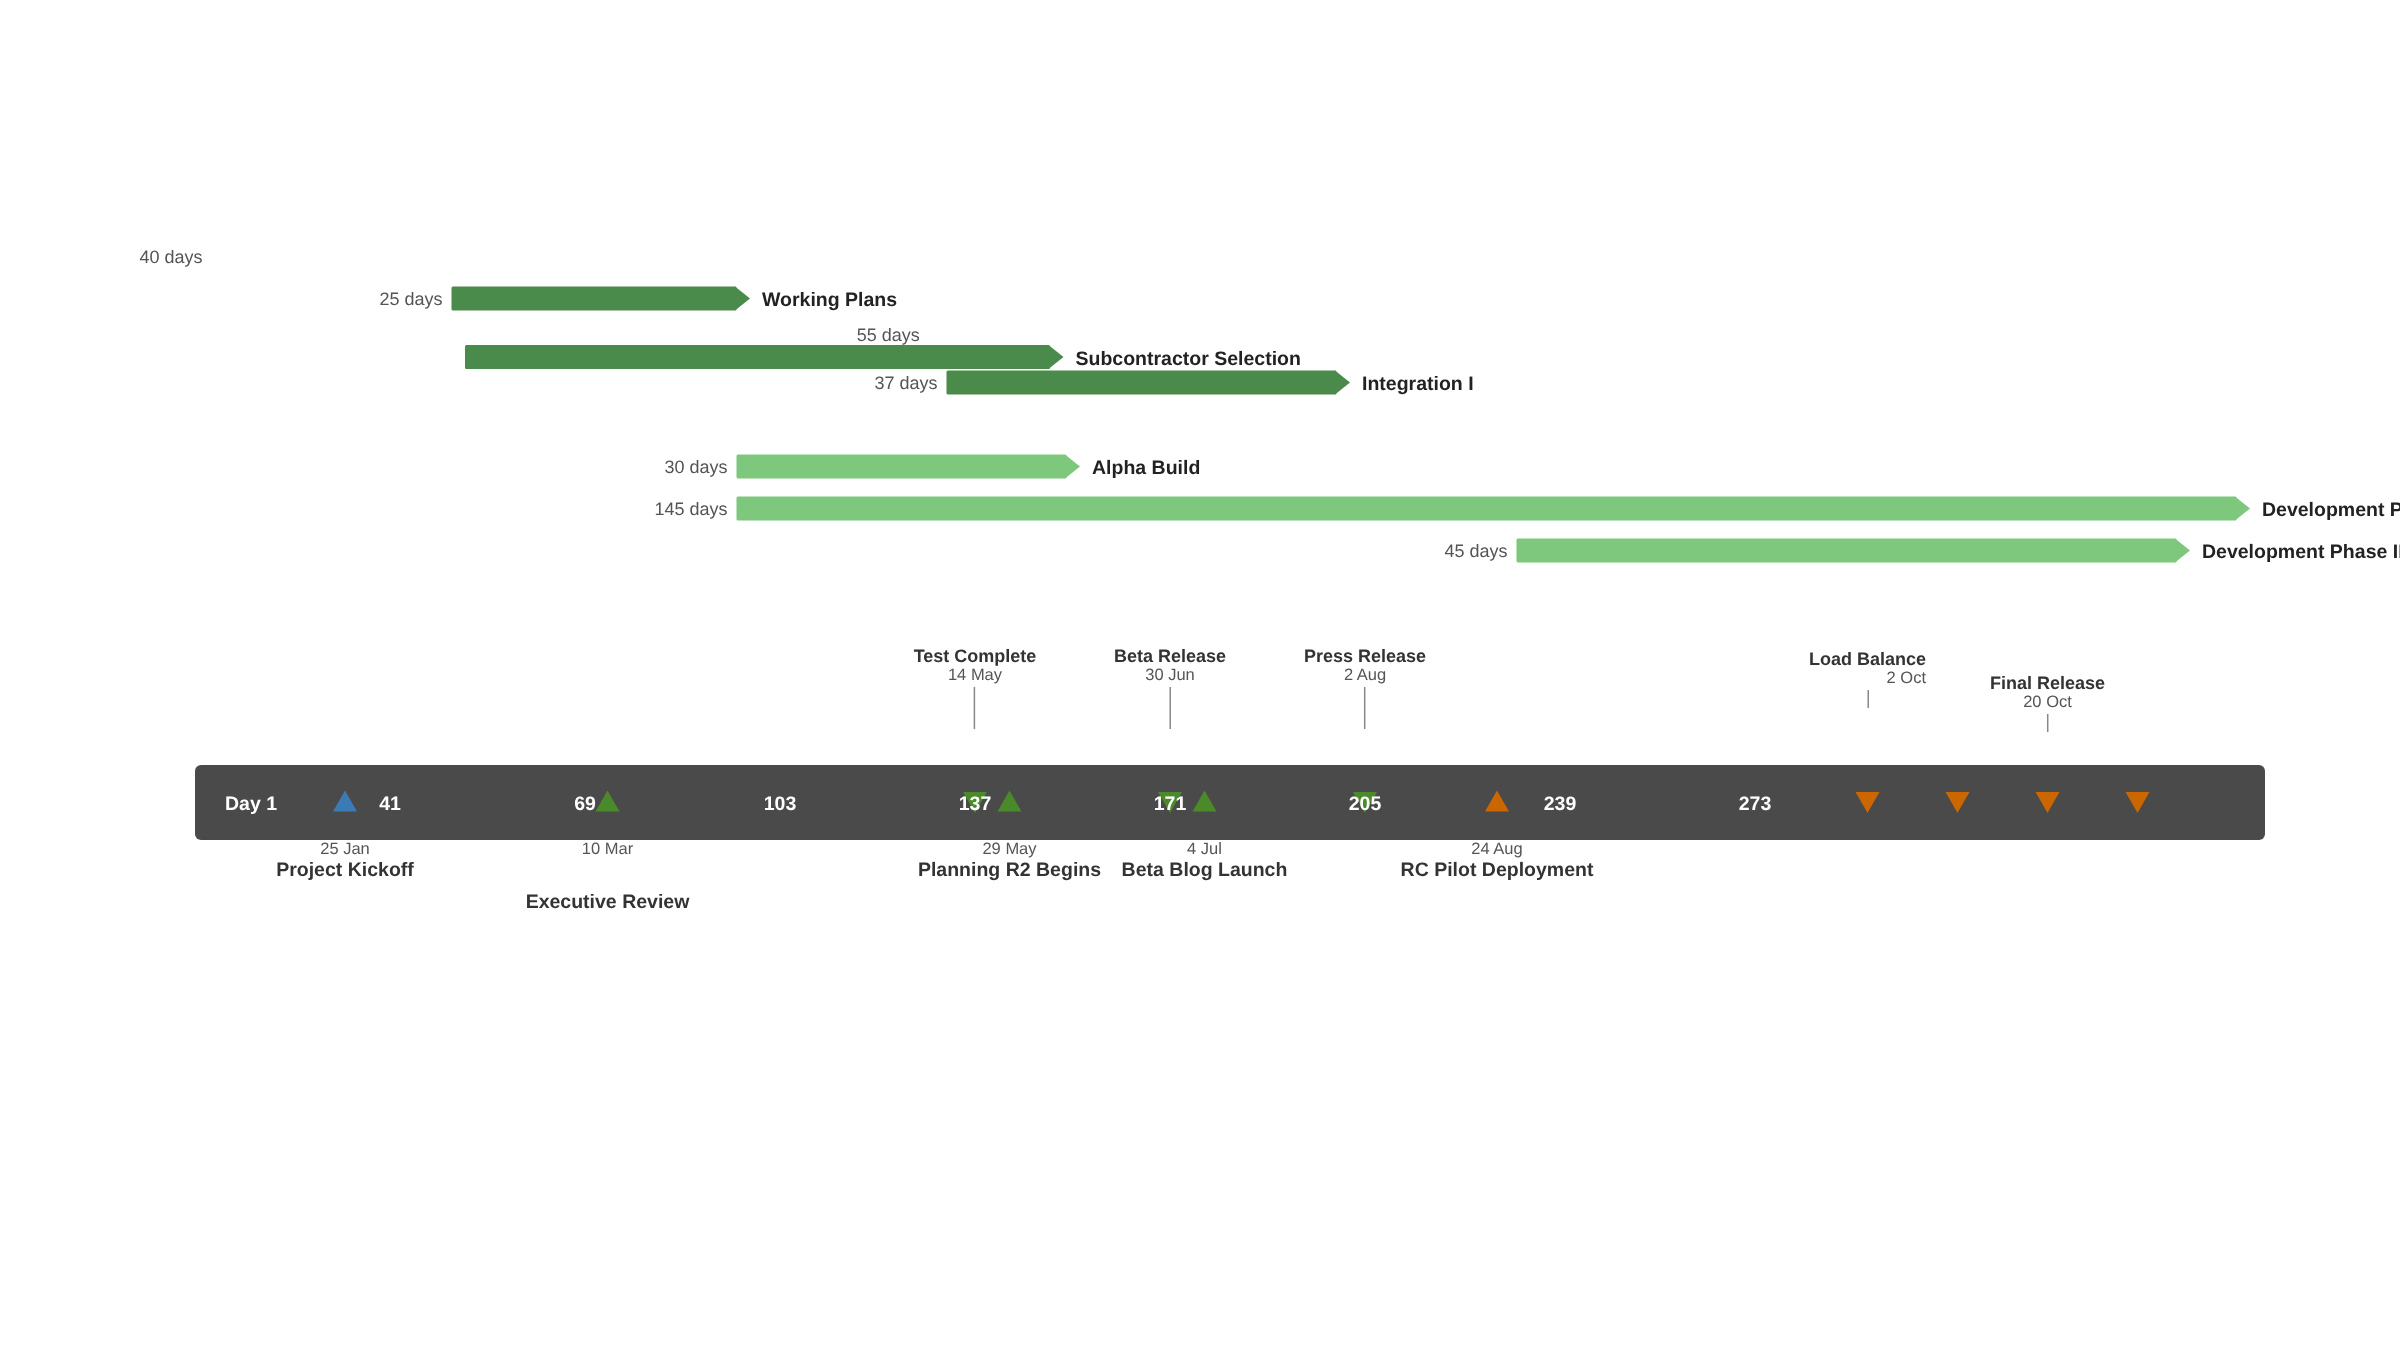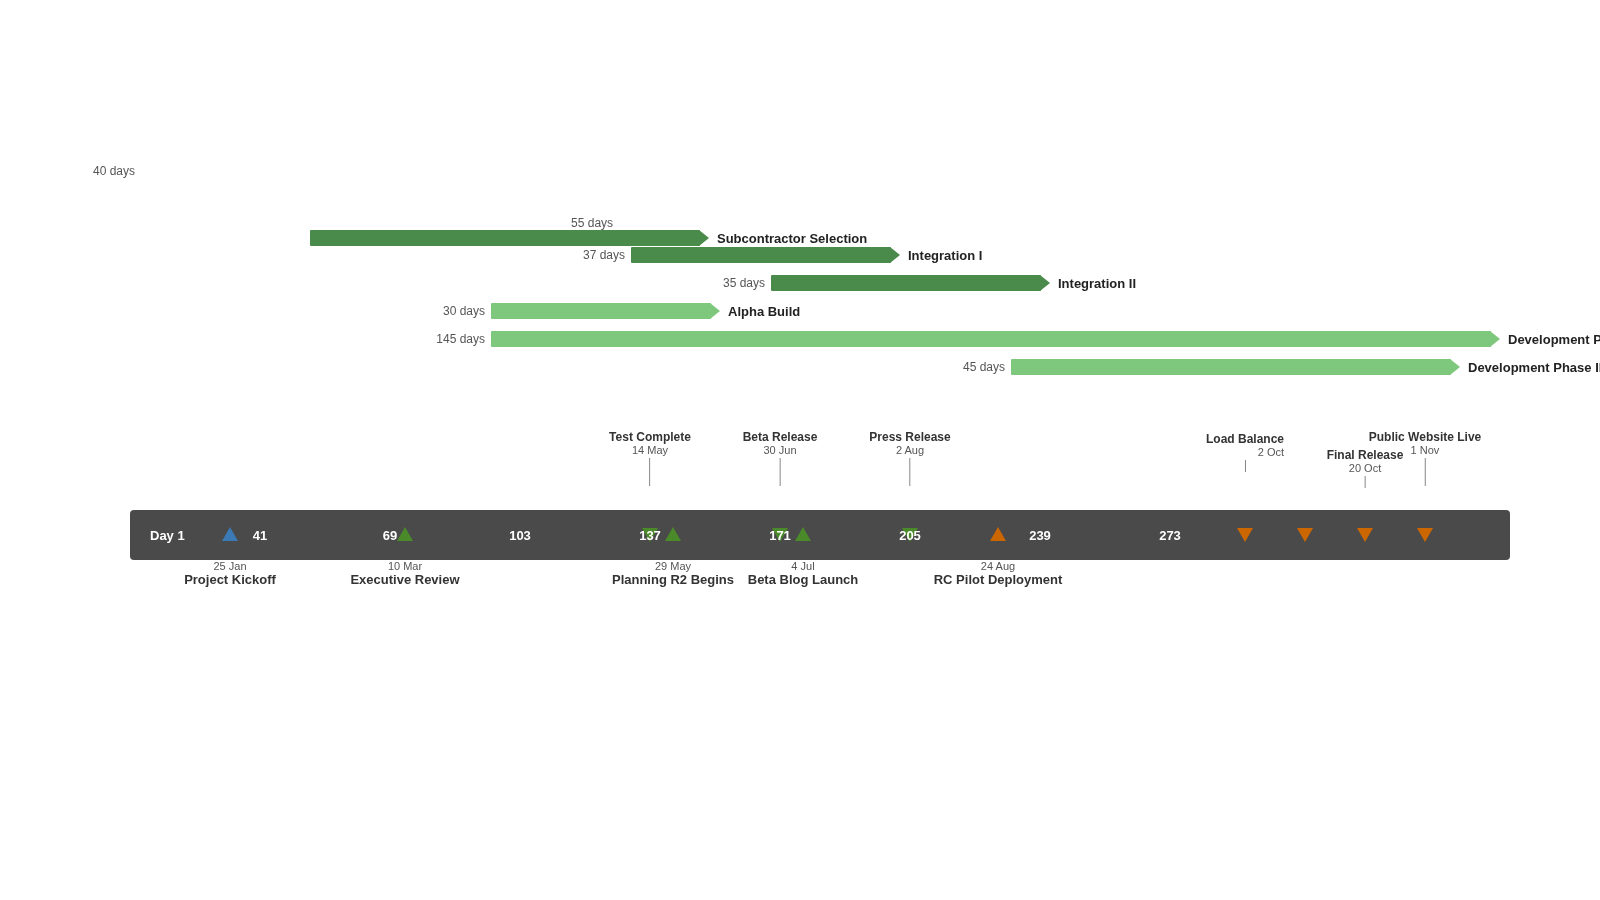--- a/index.html
+++ b/index.html
@@ -141,47 +141,47 @@
 <body>
 
 <div class="chart-container">
 
   <div class="gantt-section">
 
     <div class="gantt-row" style="top:0px; left:0px;">
       <span class="days-label">40 days</span>
     </div>
 
+    <div class="gantt-row" style="top:28px; left:160px;">
+      <span class="days-label">25 days</span>
+      <div class="bar-wrapper">
+        <div class="bar bar-dark-green" style="width:190px;"></div>
+        <div class="bar-arrow bar-arrow-dark-green"></div>
+        <span class="bar-label">Working Plans</span>
+      </div>
+    </div>
 
     <div class="gantt-row" style="top:56px; left:230px;flex-direction:column;">
       <span class="days-label">55 days</span>
       <div class="bar-wrapper">
         <div class="bar bar-dark-green" style="width:390px;"></div>
         <div class="bar-arrow bar-arrow-dark-green"></div>
         <span class="bar-label">Subcontractor Selection</span>
       </div>
     </div>
 
     <div class="gantt-row" style="top:84px; left:490px;">
       <span class="days-label">37 days</span>
       <div class="bar-wrapper">
         <div class="bar bar-dark-green" style="width:260px;"></div>
         <div class="bar-arrow bar-arrow-dark-green"></div>
         <span class="bar-label">Integration I</span>
       </div>
     </div>
 
-    <div class="gantt-row" style="top:112px; left:630px;">
-      <span class="days-label">35 days</span>
-      <div class="bar-wrapper">
-        <div class="bar bar-dark-green" style="width:270px;"></div>
-        <div class="bar-arrow bar-arrow-dark-green"></div>
-        <span class="bar-label">Integration II</span>
-      </div>
-    </div>
 
     <div class="gantt-row" style="top:140px; left:350px;">
       <span class="days-label">30 days</span>
       <div class="bar-wrapper">
         <div class="bar bar-light-green" style="width:220px;"></div>
         <div class="bar-arrow bar-arrow-light-green"></div>
         <span class="bar-label">Alpha Build</span>
       </div>
     </div>
 
@@ -233,25 +233,20 @@
         <div style="width:1px; height:12px; background:#888; margin:2px auto;"></div>
       </div>
 
 
       <div style="position:absolute; left:1235px; top:18px; text-align:center; transform:translateX(-50%);">
         <div style="font-size:12px; font-weight:bold; color:#333; white-space:nowrap;">Final Release</div>
         <div style="font-size:11px; color:#555;">20 Oct</div>
         <div style="width:1px; height:12px; background:#888; margin:2px auto;"></div>
       </div>
 
-      <div style="position:absolute; left:1295px; top:0; text-align:center; transform:translateX(-50%);">
-        <div style="font-size:12px; font-weight:bold; color:#333; white-space:nowrap;">Public Website Live</div>
-        <div style="font-size:11px; color:#555;">1 Nov</div>
-        <div style="width:1px; height:28px; background:#888; margin:2px auto;"></div>
-      </div>
 
     </div>
 
     <div class="timeline-bar" style="margin-left:50px; margin-right:10px;">
 
       <div style="position:absolute; left:520px; top:50%; transform:translate(-50%,-50%);">
         <div class="arrow-down arrow-green"></div>
       </div>
 
       <div style="position:absolute; left:650px; top:50%; transform:translate(-50%,-50%);">
@@ -312,21 +307,21 @@
 
     <div class="below-milestones" style="position:relative; margin-left:50px;">
 
       <div style="position:absolute; left:100px; top:0; text-align:center; transform:translateX(-50%);">
         <div style="font-size:11px; color:#555;">25 Jan</div>
         <div style="font-size:13px; font-weight:bold; color:#333; white-space:nowrap;">Project Kickoff</div>
       </div>
 
       <div style="position:absolute; left:275px; top:0; text-align:center; transform:translateX(-50%);">
         <div style="font-size:11px; color:#555;">10 Mar</div>
-        <div style="font-size:13px; font-weight:bold; color:#333; white-space:nowrap;">Executive Review</div>
+        <div style="font-size:13px; font-weight:bold; color:#333; white-space:nowrap;margin-top:21px;">Executive Review</div>
       </div>
 
       <div style="position:absolute; left:543px; top:0; text-align:center; transform:translateX(-50%);">
         <div style="font-size:11px; color:#555;">29 May</div>
         <div style="font-size:13px; font-weight:bold; color:#333; white-space:nowrap;">Planning R2 Begins</div>
       </div>
 
       <div style="position:absolute; left:673px; top:0; text-align:center; transform:translateX(-50%);">
         <div style="font-size:11px; color:#555;">4 Jul</div>
         <div style="font-size:13px; font-weight:bold; color:#333; white-space:nowrap;">Beta Blog Launch</div>

